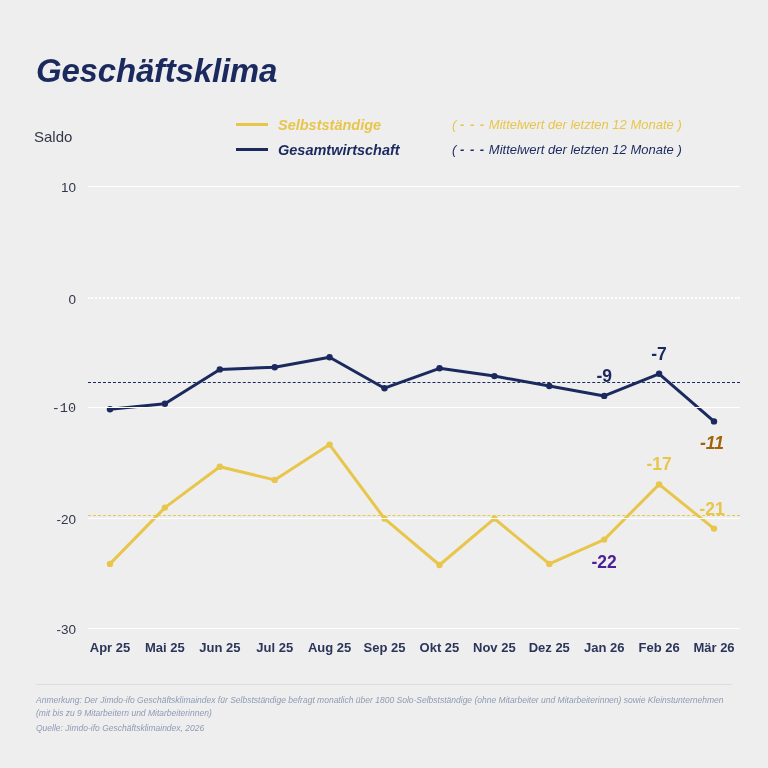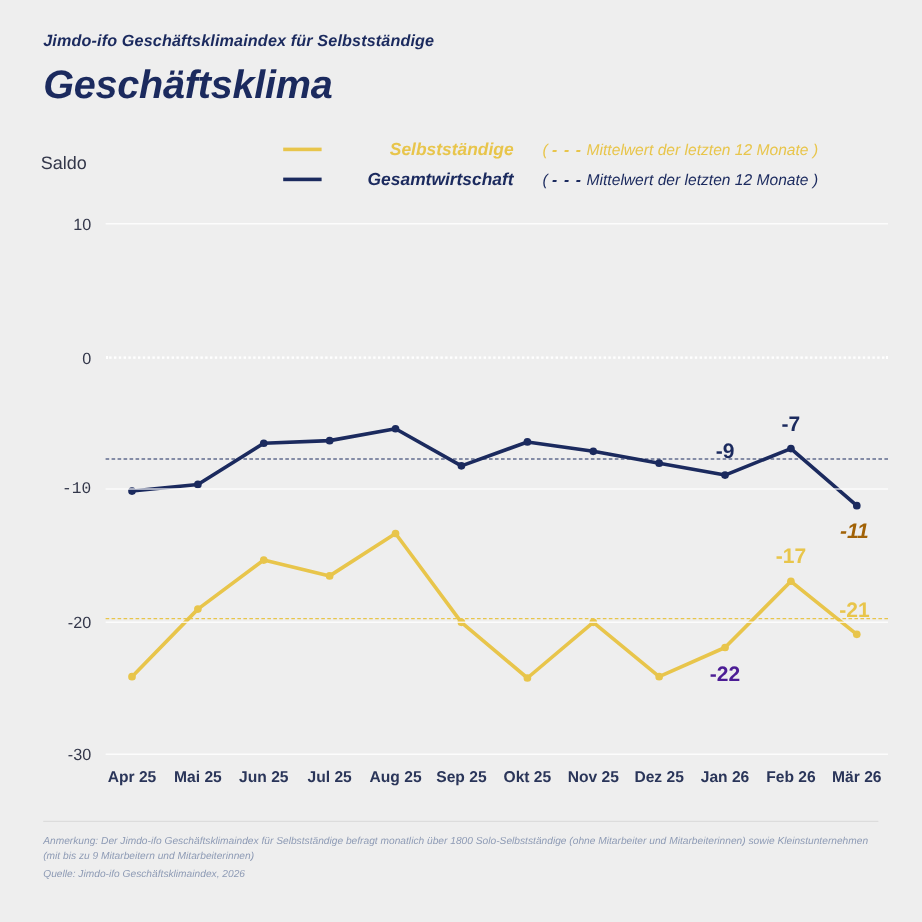--- a/index.html
+++ b/index.html
@@ -49,21 +49,20 @@
   
   .legend {
     position: absolute;
     left: 236px; top: 112px;
     width: 510px;
   }
   .legend-row {
     display: flex;
     align-items: center;
     height: 25px;
-    text-align: right;
   }
   .legend-line {
     width: 32px;
     height: 0;
     border-top-width: 3px;
     border-top-style: solid;
     margin-right: 10px;
   }
   .legend-label {
     font-size: 14.5px;
@@ -169,21 +168,20 @@
     height: 0;
     border-top: 1px solid #dcdcdc;
   }
   svg { display: block; }
 </style>
 </head>
 <body>
 
 <div id="wrap">
 
-  <div class="kicker">Jimdo-ifo Geschäftsklimaindex für Selbstständige</div>
   <div class="headline">Geschäftsklima</div>
   <div class="saldo">Saldo</div>
 
   <div class="legend">
     <div class="legend-row">
       <span class="legend-line" style="border-top-color:#e8c54b"></span>
       <span class="legend-label self">Selbstständige</span>
       <span class="legend-mean self">
         <span>(</span>
         <span class="dash">- - -</span>

